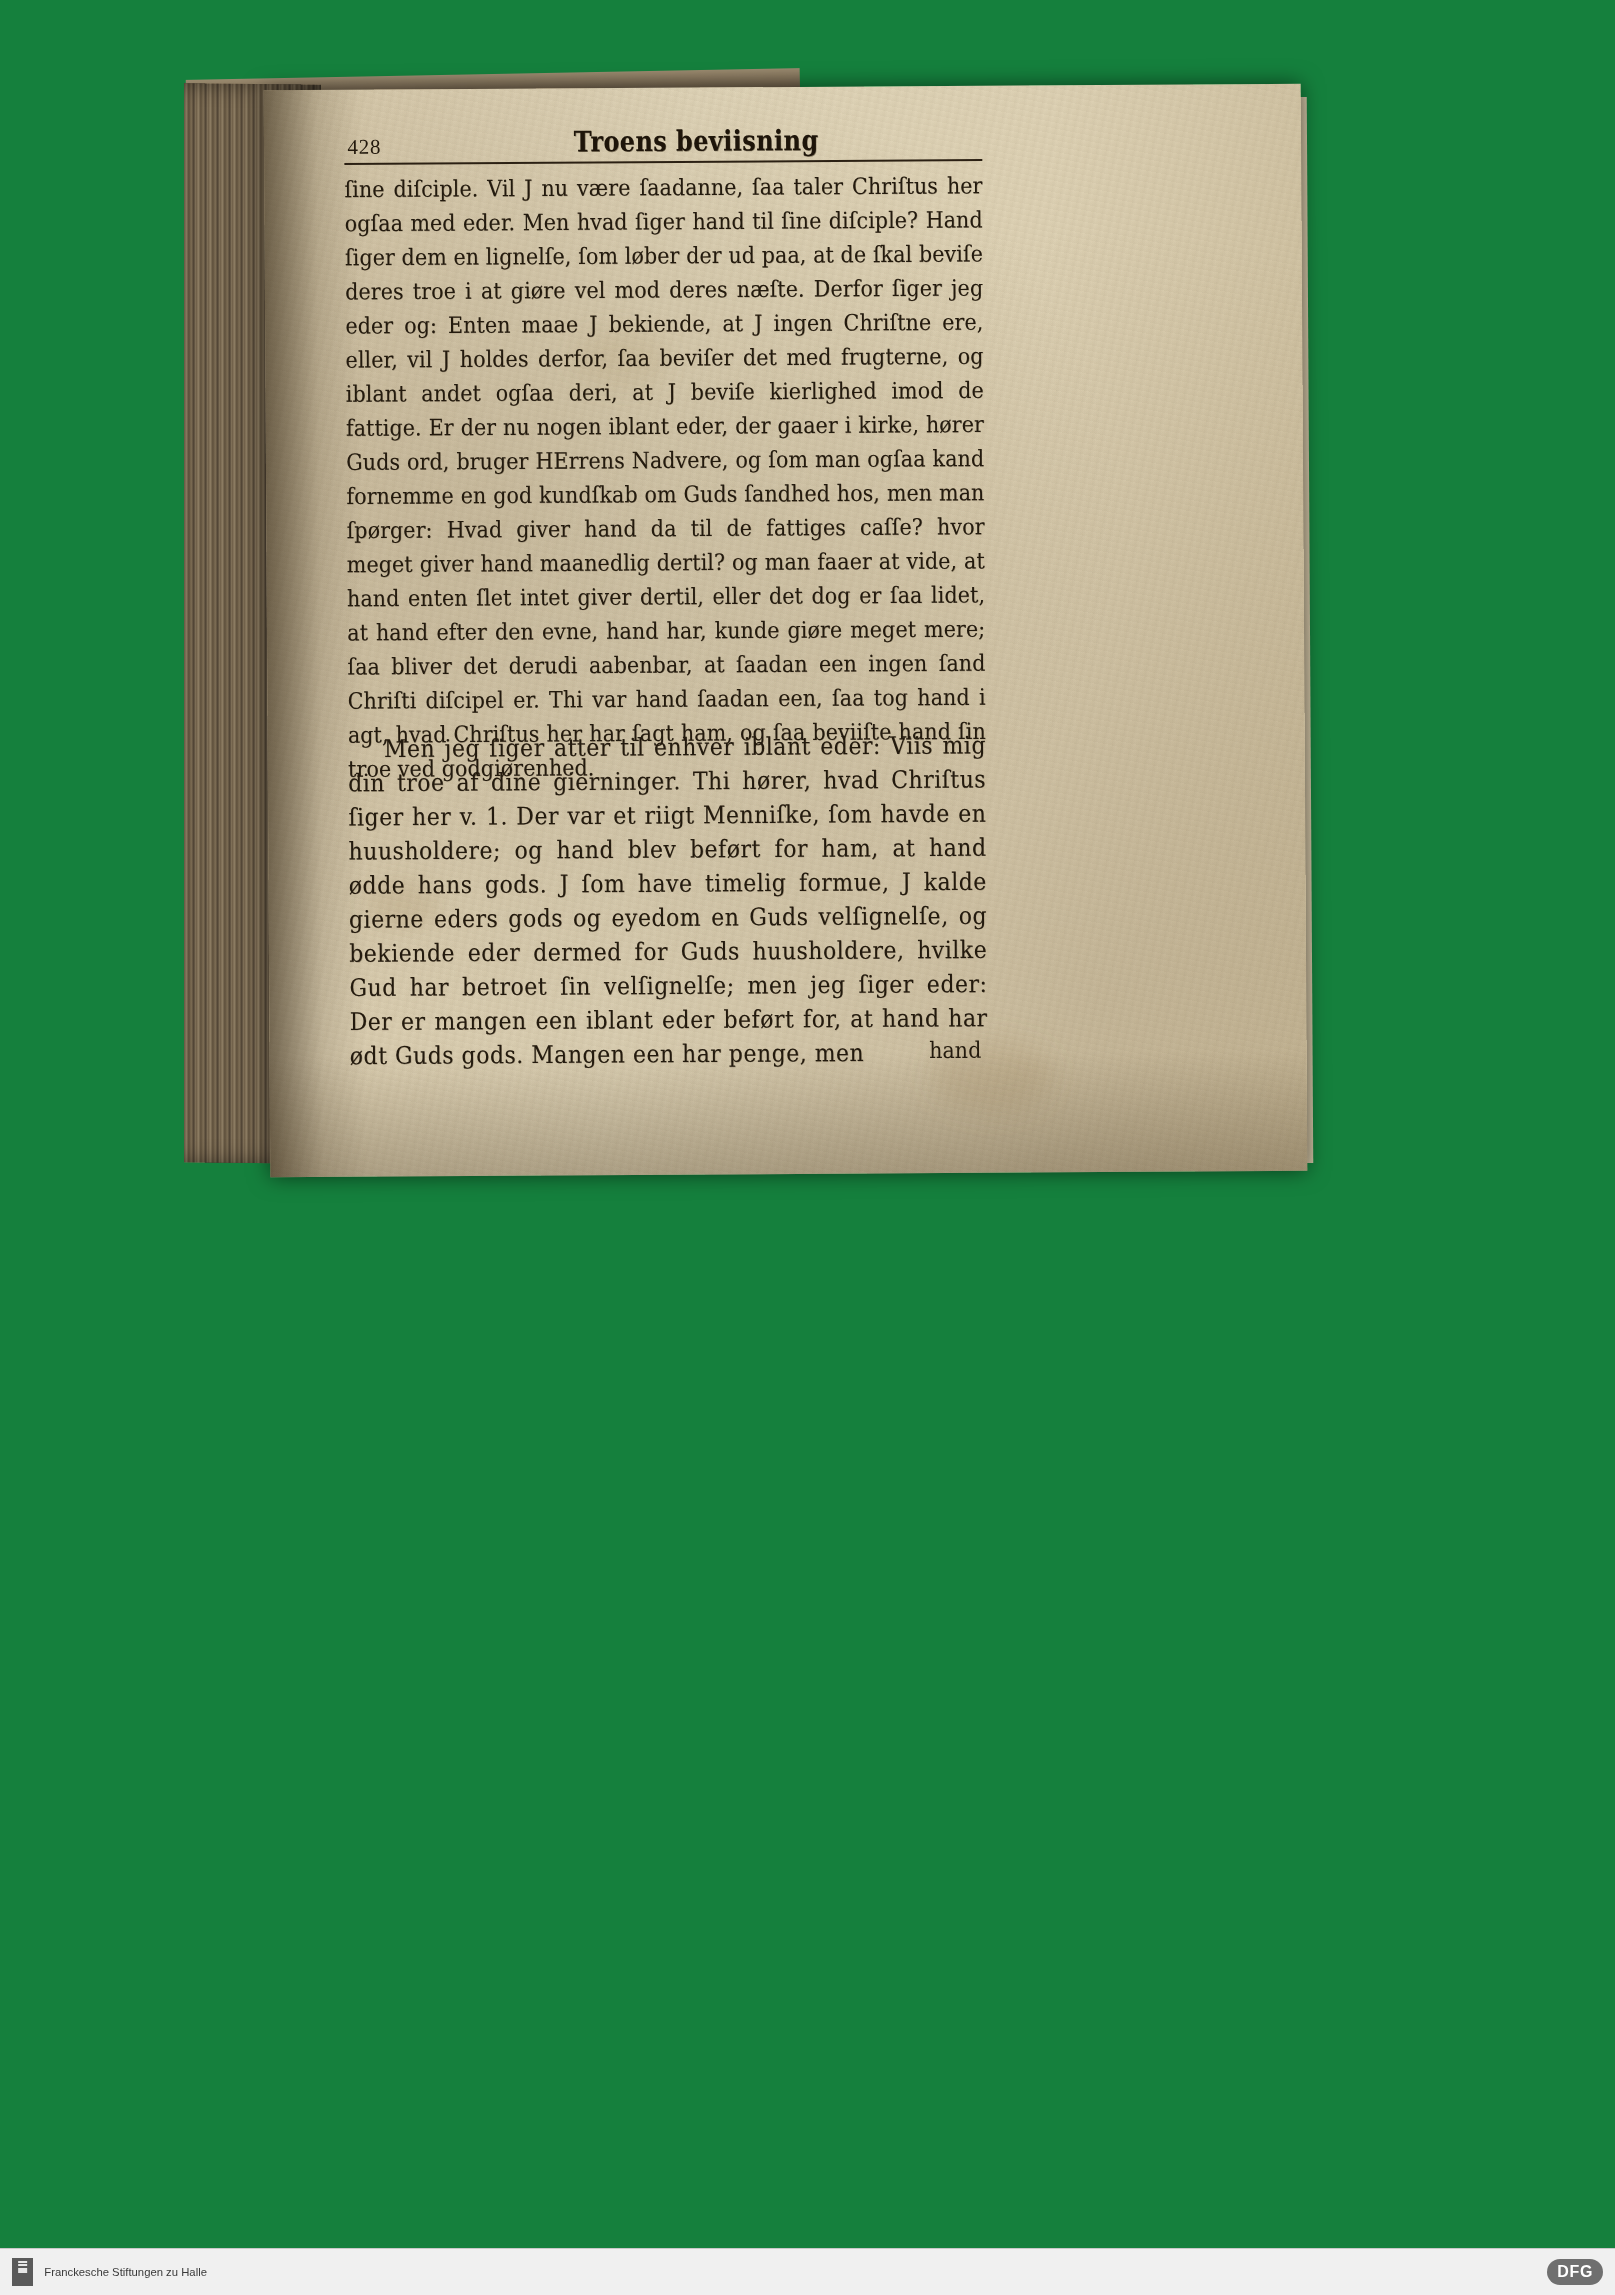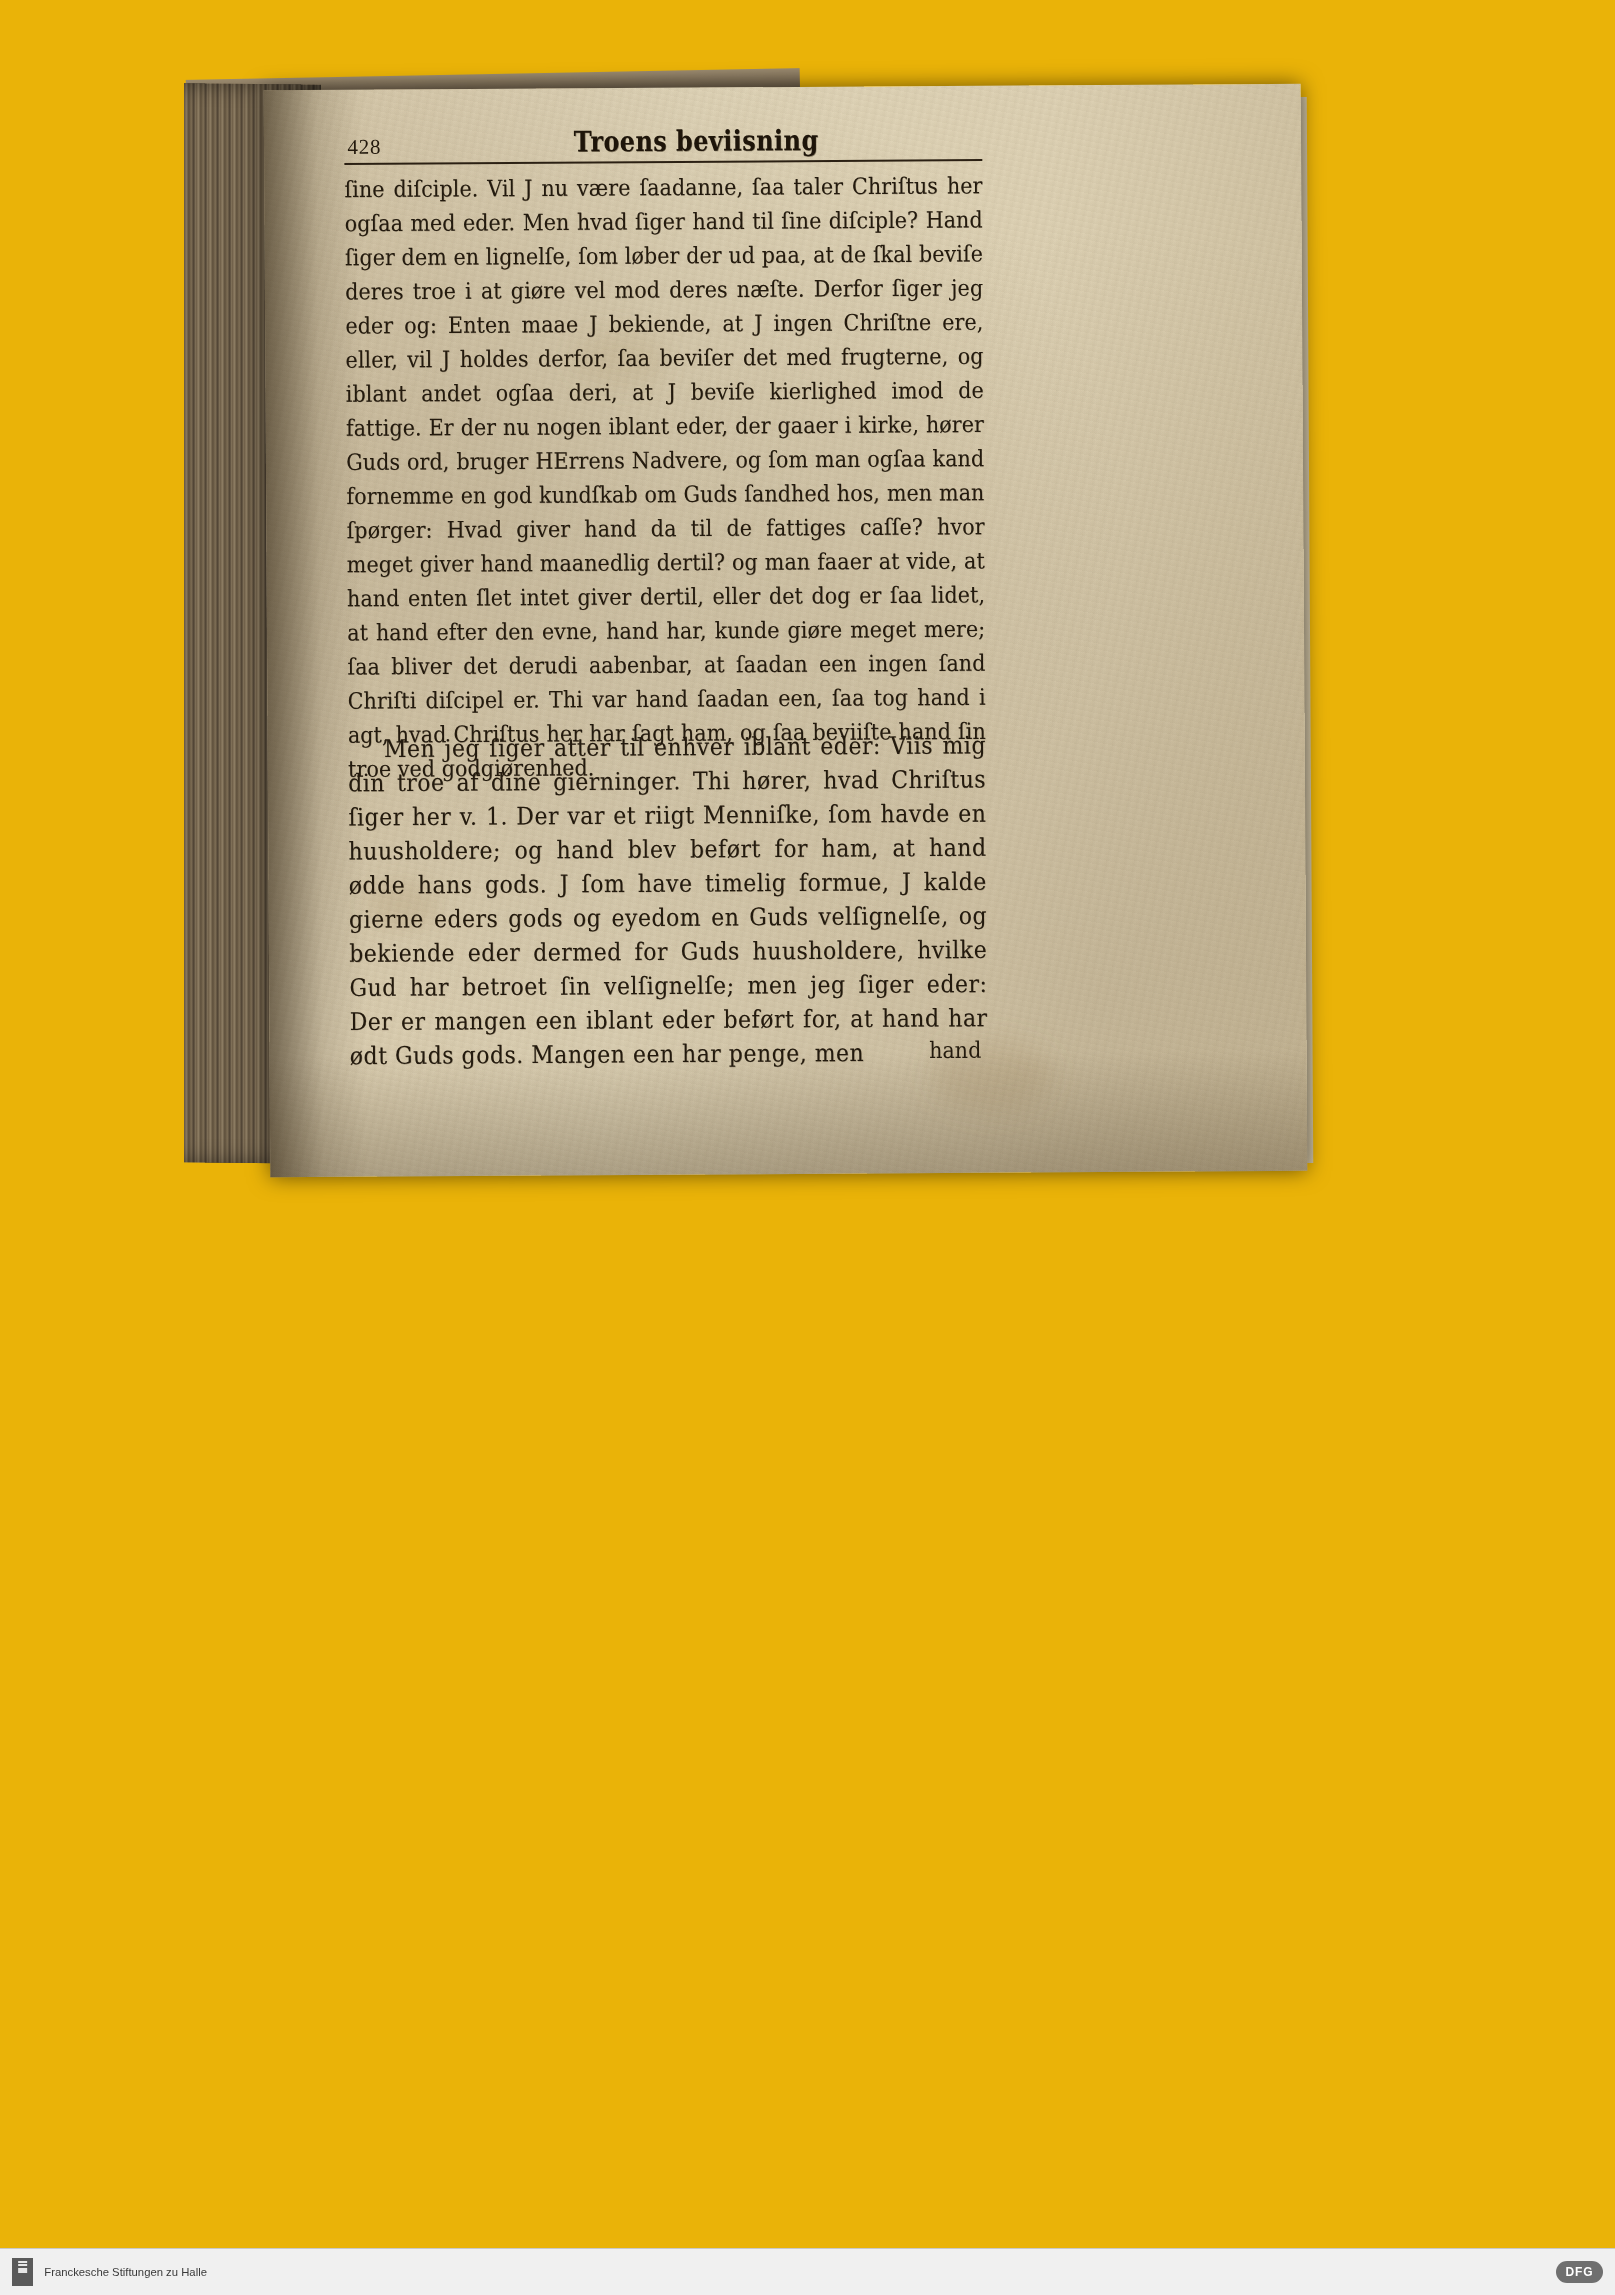--- a/index.html
+++ b/index.html
@@ -12,21 +12,21 @@
     height: 2295px;
     position: relative;
     overflow: hidden;
     font-family: "Liberation Serif", serif;
   }
 
   
   .scan {
     position: absolute;
     inset: 0;
-    background: #eab308;
+    background: #15803d;
   }
 
   
   .book-edge {
     position: absolute;
     left: 184px;
     top: 84px;
     width: 137px;
     height: 1079px;
     background:
@@ -217,21 +217,21 @@
       linear-gradient(180deg, #ffffff 0 1.6px, #5a5a5a 1.6px 3.2px, #ffffff 3.2px 4.8px, #5a5a5a 4.8px 6.5px, #ffffff 6.5px 11.3px);
     opacity: 0.85;
   }
   .footer-text {
     font-family: "Liberation Sans", sans-serif;
     font-size: 11.3px;
     color: #3a3a3a;
   }
   .dfg-logo {
     font-family: "Liberation Sans", sans-serif;
-    font-size: 12px;
+    font-size: 16px;
     font-weight: 700;
     letter-spacing: 0.8px;
     color: #ffffff;
     background: #6f6f6f;
     padding: 4px 9.7px 4.8px 9.7px;
     border-radius: 13px;
   }
 </style>
 </head>
 <body>

